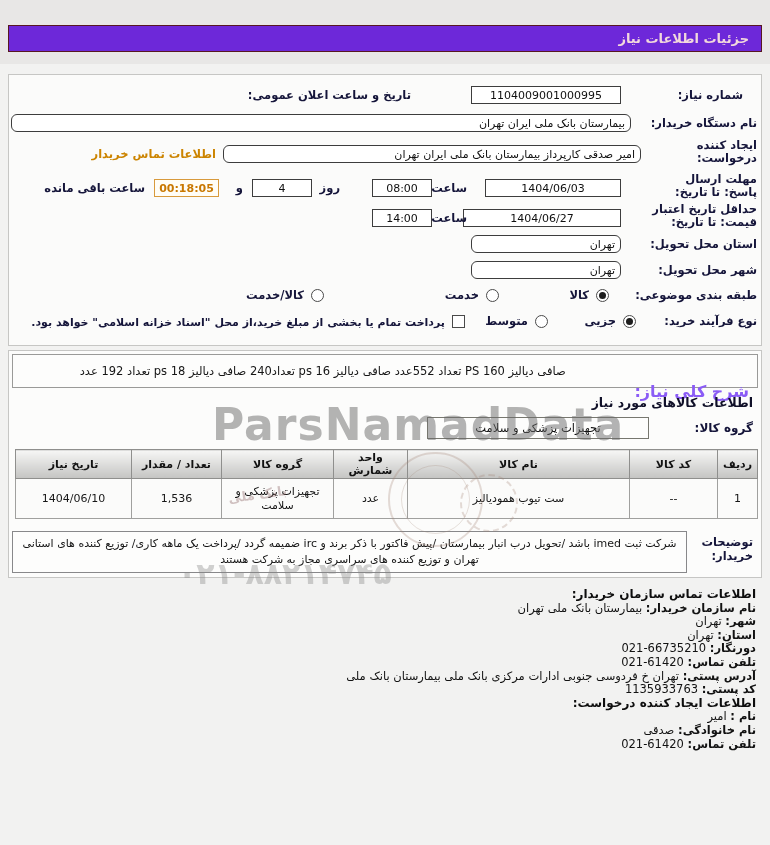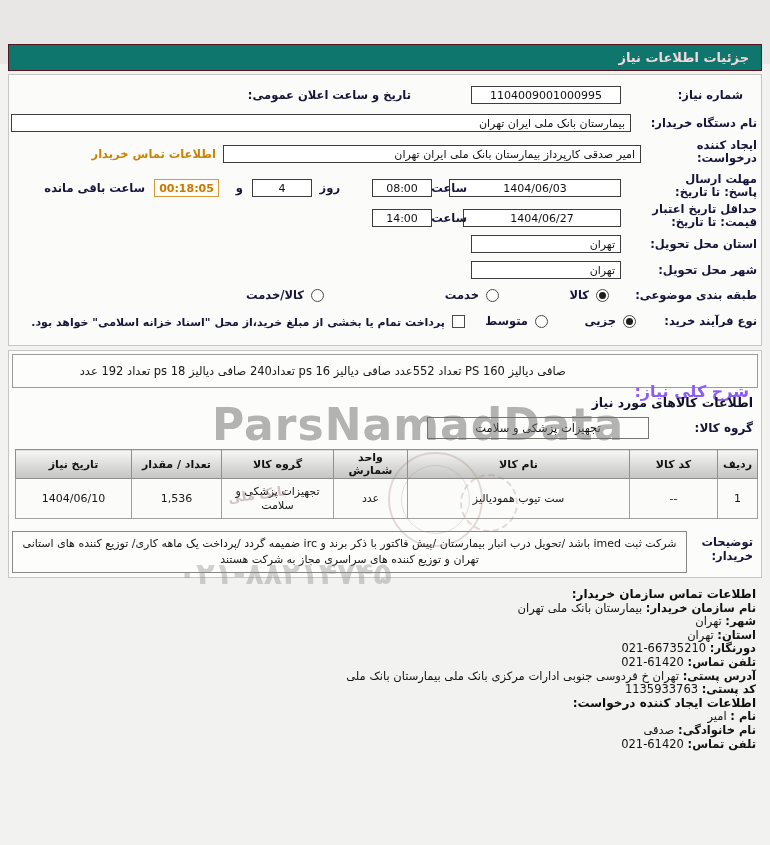--- a/index.html
+++ b/index.html
@@ -5,43 +5,43 @@
   * { margin:0; padding:0; box-sizing:border-box; }
   html,body { width:770px; height:845px; }
   body {
     position:relative; overflow:hidden;
     background:#f2f2f1;
     font-family:"DejaVu Sans","Liberation Sans",sans-serif;
     direction:rtl; color:#111;
   }
   .topstrip { position:absolute; top:0; left:0; right:0; height:64px; background:#e8e7e6; }
   .titlebar {
-    position:absolute; top:44px; left:8px; width:754px; height:27px;
-    background:#0f766e; border:1px solid #571722;
+    position:absolute; top:25px; left:8px; width:754px; height:27px;
+    background:#6d28d9; border:1px solid #571722;
     display:flex; align-items:center; justify-content:flex-start;
     padding:0 12px; color:#f2d8dc; font-size:13px; font-weight:bold;
   }
   .panel1 {
     position:absolute; top:74px; left:8px; width:754px; height:272px;
     background:#fbfbfa; border:1px solid #c6c6c4;
   }
   .panel2 {
     position:absolute; top:350px; left:8px; width:754px; height:228px;
     background:#fcfcfb; border:1px solid #c6c6c4;
   }
   .lbl {
     position:absolute; font-size:11.5px; font-weight:bold; color:#15153a;
     text-align:right; line-height:13px; white-space:normal;
   }
   .ibox {
     position:absolute; height:18px; border:1px solid #3d3d3d; background:#fff;
     font-size:11px; color:#101010; display:flex; align-items:center;
     justify-content:center; direction:ltr; padding:0 3px; white-space:nowrap;
   }
-  .ibox.fa { direction:rtl; justify-content:flex-start; padding:0 5px; }
+  .ibox.fa { direction:rtl; justify-content:flex-start; padding:0 5px;border-radius:6px; }
   .ibox.timer { border-color:#d89a3c; color:#c97800; font-weight:bold; background:#fffdf6; }
   .link { position:absolute; font-size:11.5px; font-weight:bold; color:#cc8400; cursor:pointer; white-space:nowrap; }
   .radio {
     position:absolute; width:13px; height:13px; border:1px solid #4a4a4a;
     border-radius:50%; background:#fff;
   }
   .radio.sel::after { content:""; display:block; width:7px; height:7px; margin:2px; border-radius:50%; background:#1d1d1d; }
   .chk { position:absolute; width:13px; height:13px; border:1px solid #4a4a4a; background:#fff; }
   .sumbox {
     position:absolute; top:3px; left:3px; right:3px; height:34px;
@@ -101,21 +101,21 @@
   <span class="lbl" style="top:14px; right:350px;">تاریخ و ساعت اعلان عمومی:</span>
 
   <span class="lbl" style="top:42px; right:4px;">نام دستگاه خریدار:</span>
   <div class="ibox fa" style="top:39px; right:130px; width:620px;">بیمارستان بانک ملی ایران تهران</div>
 
   <span class="lbl" style="top:64px; right:4px; width:105px;">ایجاد کننده درخواست:</span>
   <div class="ibox fa" style="top:70px; right:120px; width:418px;">امیر صدقی کارپرداز بیمارستان بانک ملی ایران تهران</div>
   <span class="link" style="top:72px; right:545px;">اطلاعات تماس خریدار</span>
 
   <span class="lbl" style="top:98px; right:4px; width:100px;">مهلت ارسال پاسخ: تا تاریخ:</span>
-  <div class="ibox" style="top:104px; right:140px; width:172px;">1404/06/03</div>
+  <div class="ibox" style="top:104px; right:140px; width:136px;">1404/06/03</div>
   <span class="lbl" style="top:107px; right:294px;">ساعت</span>
   <div class="ibox" style="top:104px; right:329px; width:60px;">08:00</div>
   <span class="lbl" style="top:107px; right:421px;">روز</span>
   <div class="ibox" style="top:104px; right:449px; width:60px;">4</div>
   <span class="lbl" style="top:107px; right:518px;">و</span>
   <div class="ibox timer" style="top:104px; right:542px; width:65px;">00:18:05</div>
   <span class="lbl" style="top:107px; right:616px;">ساعت باقی مانده</span>
 
   <span class="lbl" style="top:128px; right:4px; width:108px;">حداقل تاریخ اعتبار قیمت: تا تاریخ:</span>
   <div class="ibox" style="top:134px; right:140px; width:158px;">1404/06/27</div>

